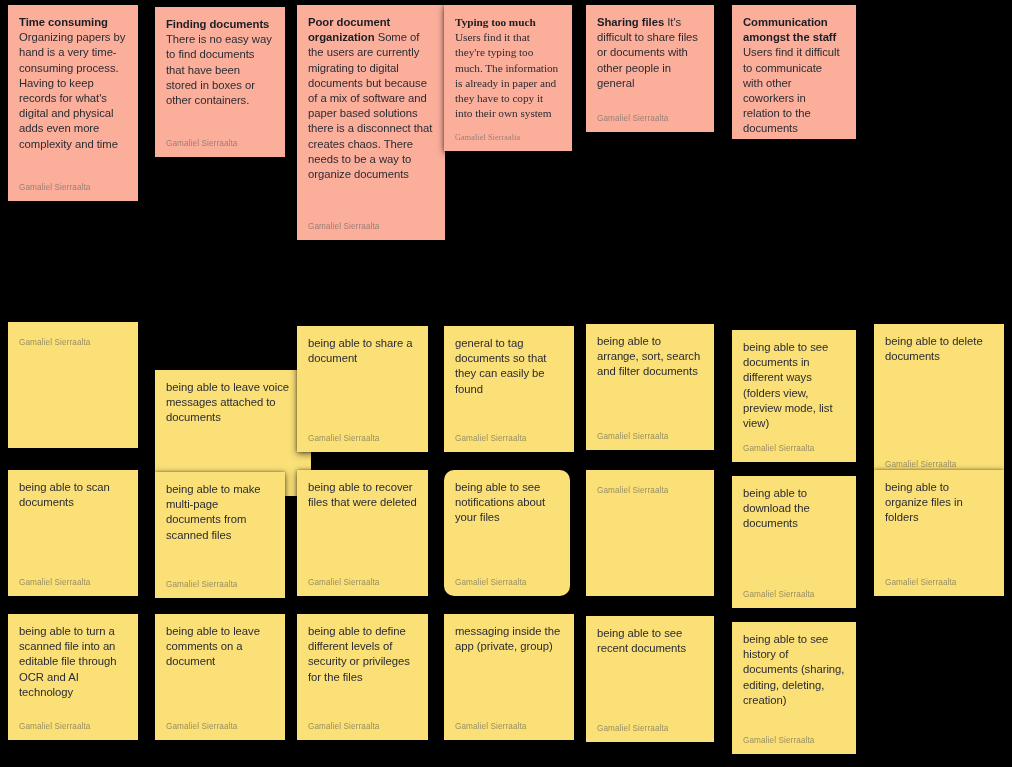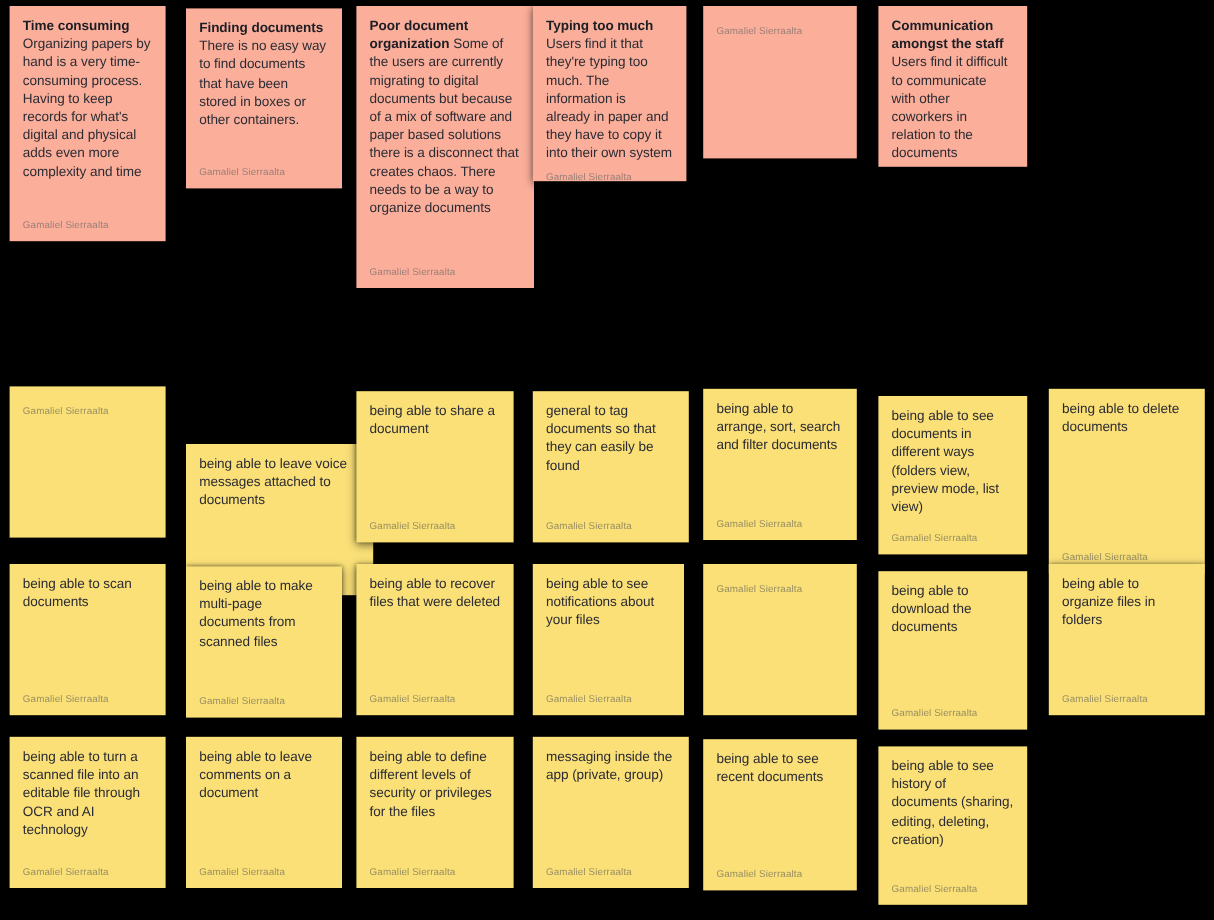--- a/index.html
+++ b/index.html
@@ -70,25 +70,26 @@
       <div class="sticky-author">Gamaliel Sierraalta</div>
     </div>
     <div class="sticky pink" style="left: 155px; top: 7px; width: 130px; height: 150px; gap: 17px;">
       <div class="sticky-body"><span class="sticky-title">Finding documents</span> <span>There is no easy way to find documents that have been stored in boxes or other containers.</span></div>
       <div class="sticky-author">Gamaliel Sierraalta</div>
     </div>
     <div class="sticky pink" style="left: 297px; top: 5px; width: 148px; height: 235px;">
       <div class="sticky-body"><span class="sticky-title">Poor document organization</span> <span>Some of the users are currently migrating to digital documents but because of a mix of software and paper based solutions there is a disconnect that creates chaos. There needs to be a way to organize documents</span></div>
       <div class="sticky-author">Gamaliel Sierraalta</div>
     </div>
-    <div class="sticky pink" style="left: 444px; top: 5px; width: 128px; height: 146px;">
+    <div class="sticky pink" style="left: 444px; top: 5px; width: 128px; height: 146px; font-family: Liberation Serif, serif;">
       <div class="sticky-body"><span class="sticky-title">Typing too much</span> <span>Users find it that they're typing too much. The information is already in paper and they have to copy it into their own system</span></div>
       <div class="sticky-author">Gamaliel Sierraalta</div>
     </div>
     <div class="sticky pink" style="left: 586px; top: 5px; width: 128px; height: 127px;">
+      <div class="sticky-body"><span class="sticky-title">Sharing files</span> <span>It's difficult to share files or documents with other people in general</span></div>
       <div class="sticky-author">Gamaliel Sierraalta</div>
     </div>
     <div class="sticky pink" style="left: 732px; top: 5px; width: 124px; height: 134px;">
       <div class="sticky-body"><span class="sticky-title">Communication amongst the staff</span> <span>Users find it difficult to communicate with other coworkers in relation to the documents</span></div>
       <div class="sticky-author">Gamaliel Sierraalta</div>
     </div>
     <div class="sticky yellow" style="left: 8px; top: 322px; width: 130px; height: 126px;">
       <div class="sticky-author">Gamaliel Sierraalta</div>
     </div>
     <div class="sticky yellow" style="left: 155px; top: 322px; width: 156px; height: 126px; margin-top: 48px;">
@@ -120,21 +121,21 @@
       <div class="sticky-author">Gamaliel Sierraalta</div>
     </div>
     <div class="sticky yellow" style="left: 155px; top: 472px; width: 130px; height: 126px;">
       <div class="sticky-body"><span>being able to make multi-page documents from scanned files</span></div>
       <div class="sticky-author">Gamaliel Sierraalta</div>
     </div>
     <div class="sticky yellow" style="left: 297px; top: 470px; width: 131px; height: 126px;">
       <div class="sticky-body"><span>being able to recover files that were deleted</span></div>
       <div class="sticky-author">Gamaliel Sierraalta</div>
     </div>
-    <div class="sticky yellow" style="left: 444px; top: 470px; width: 126px; height: 126px;">
+    <div class="sticky yellow" style="left: 444px; top: 470px; width: 126px; height: 126px; border-radius: 10px;">
       <div class="sticky-body"><span>being able to see notifications about your files</span></div>
       <div class="sticky-author">Gamaliel Sierraalta</div>
     </div>
     <div class="sticky yellow" style="left: 586px; top: 470px; width: 128px; height: 126px;">
       <div class="sticky-author">Gamaliel Sierraalta</div>
     </div>
     <div class="sticky yellow" style="left: 732px; top: 476px; width: 124px; height: 132px;">
       <div class="sticky-body"><span>being able to download the documents</span></div>
       <div class="sticky-author">Gamaliel Sierraalta</div>
     </div>

